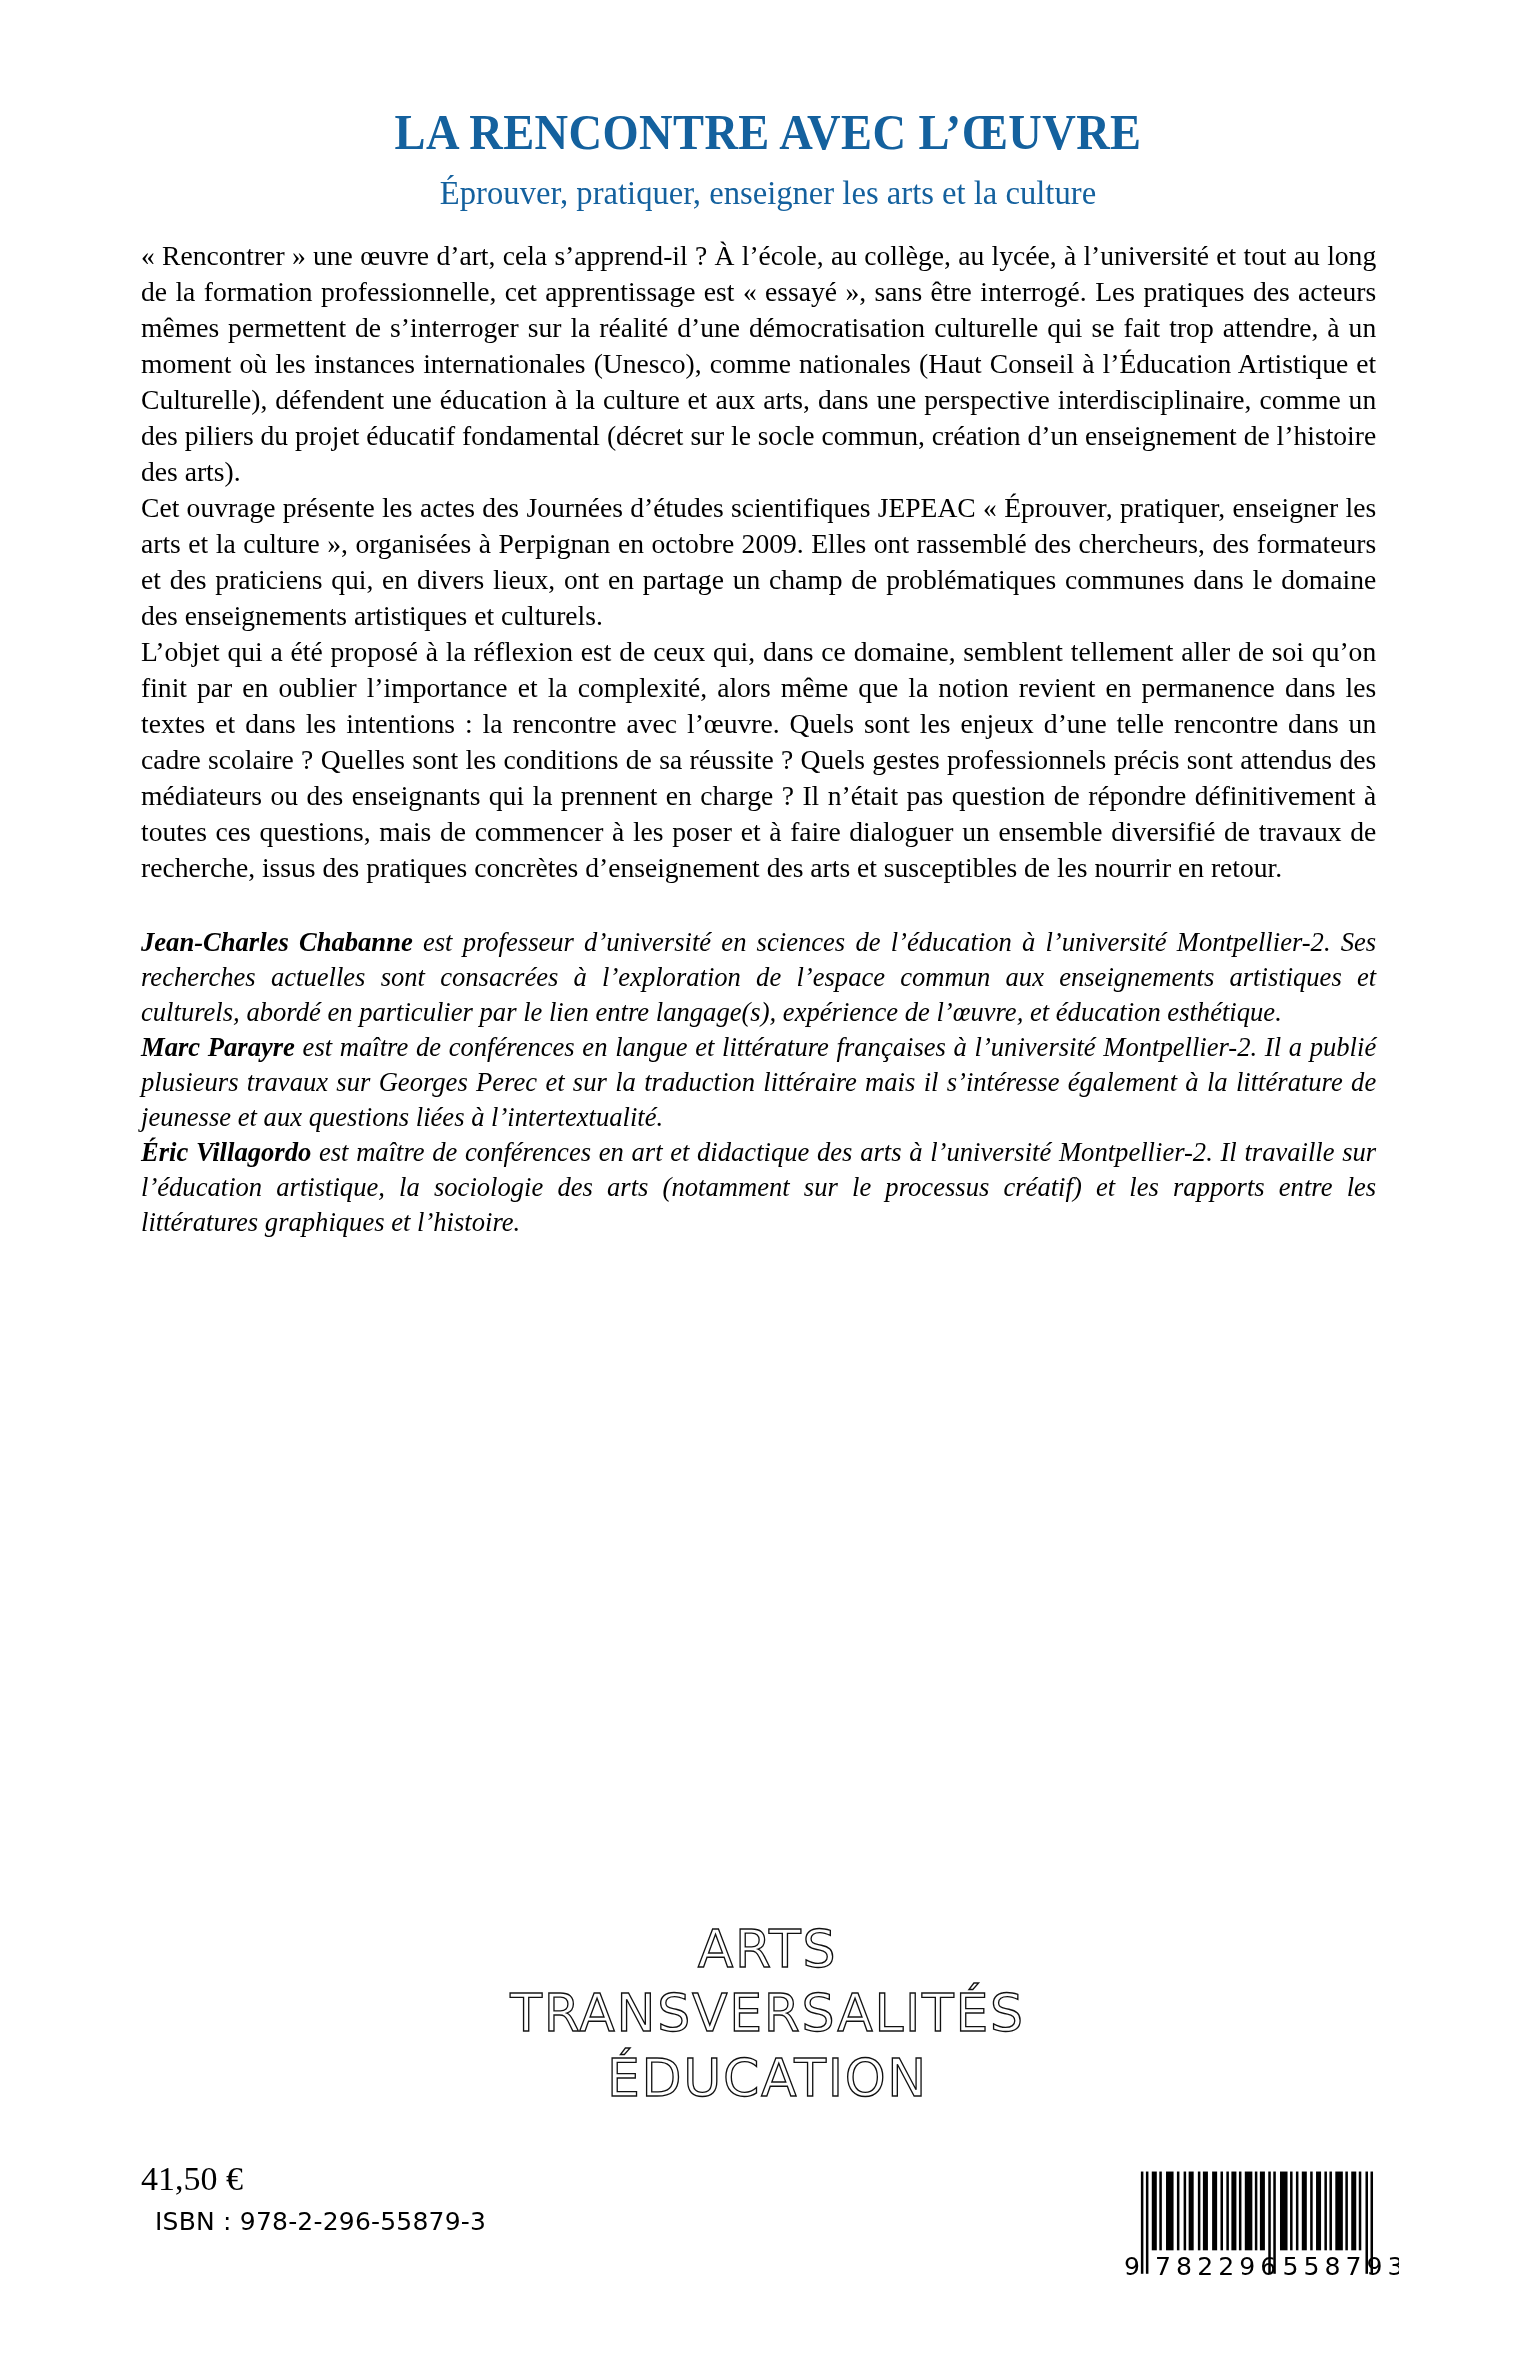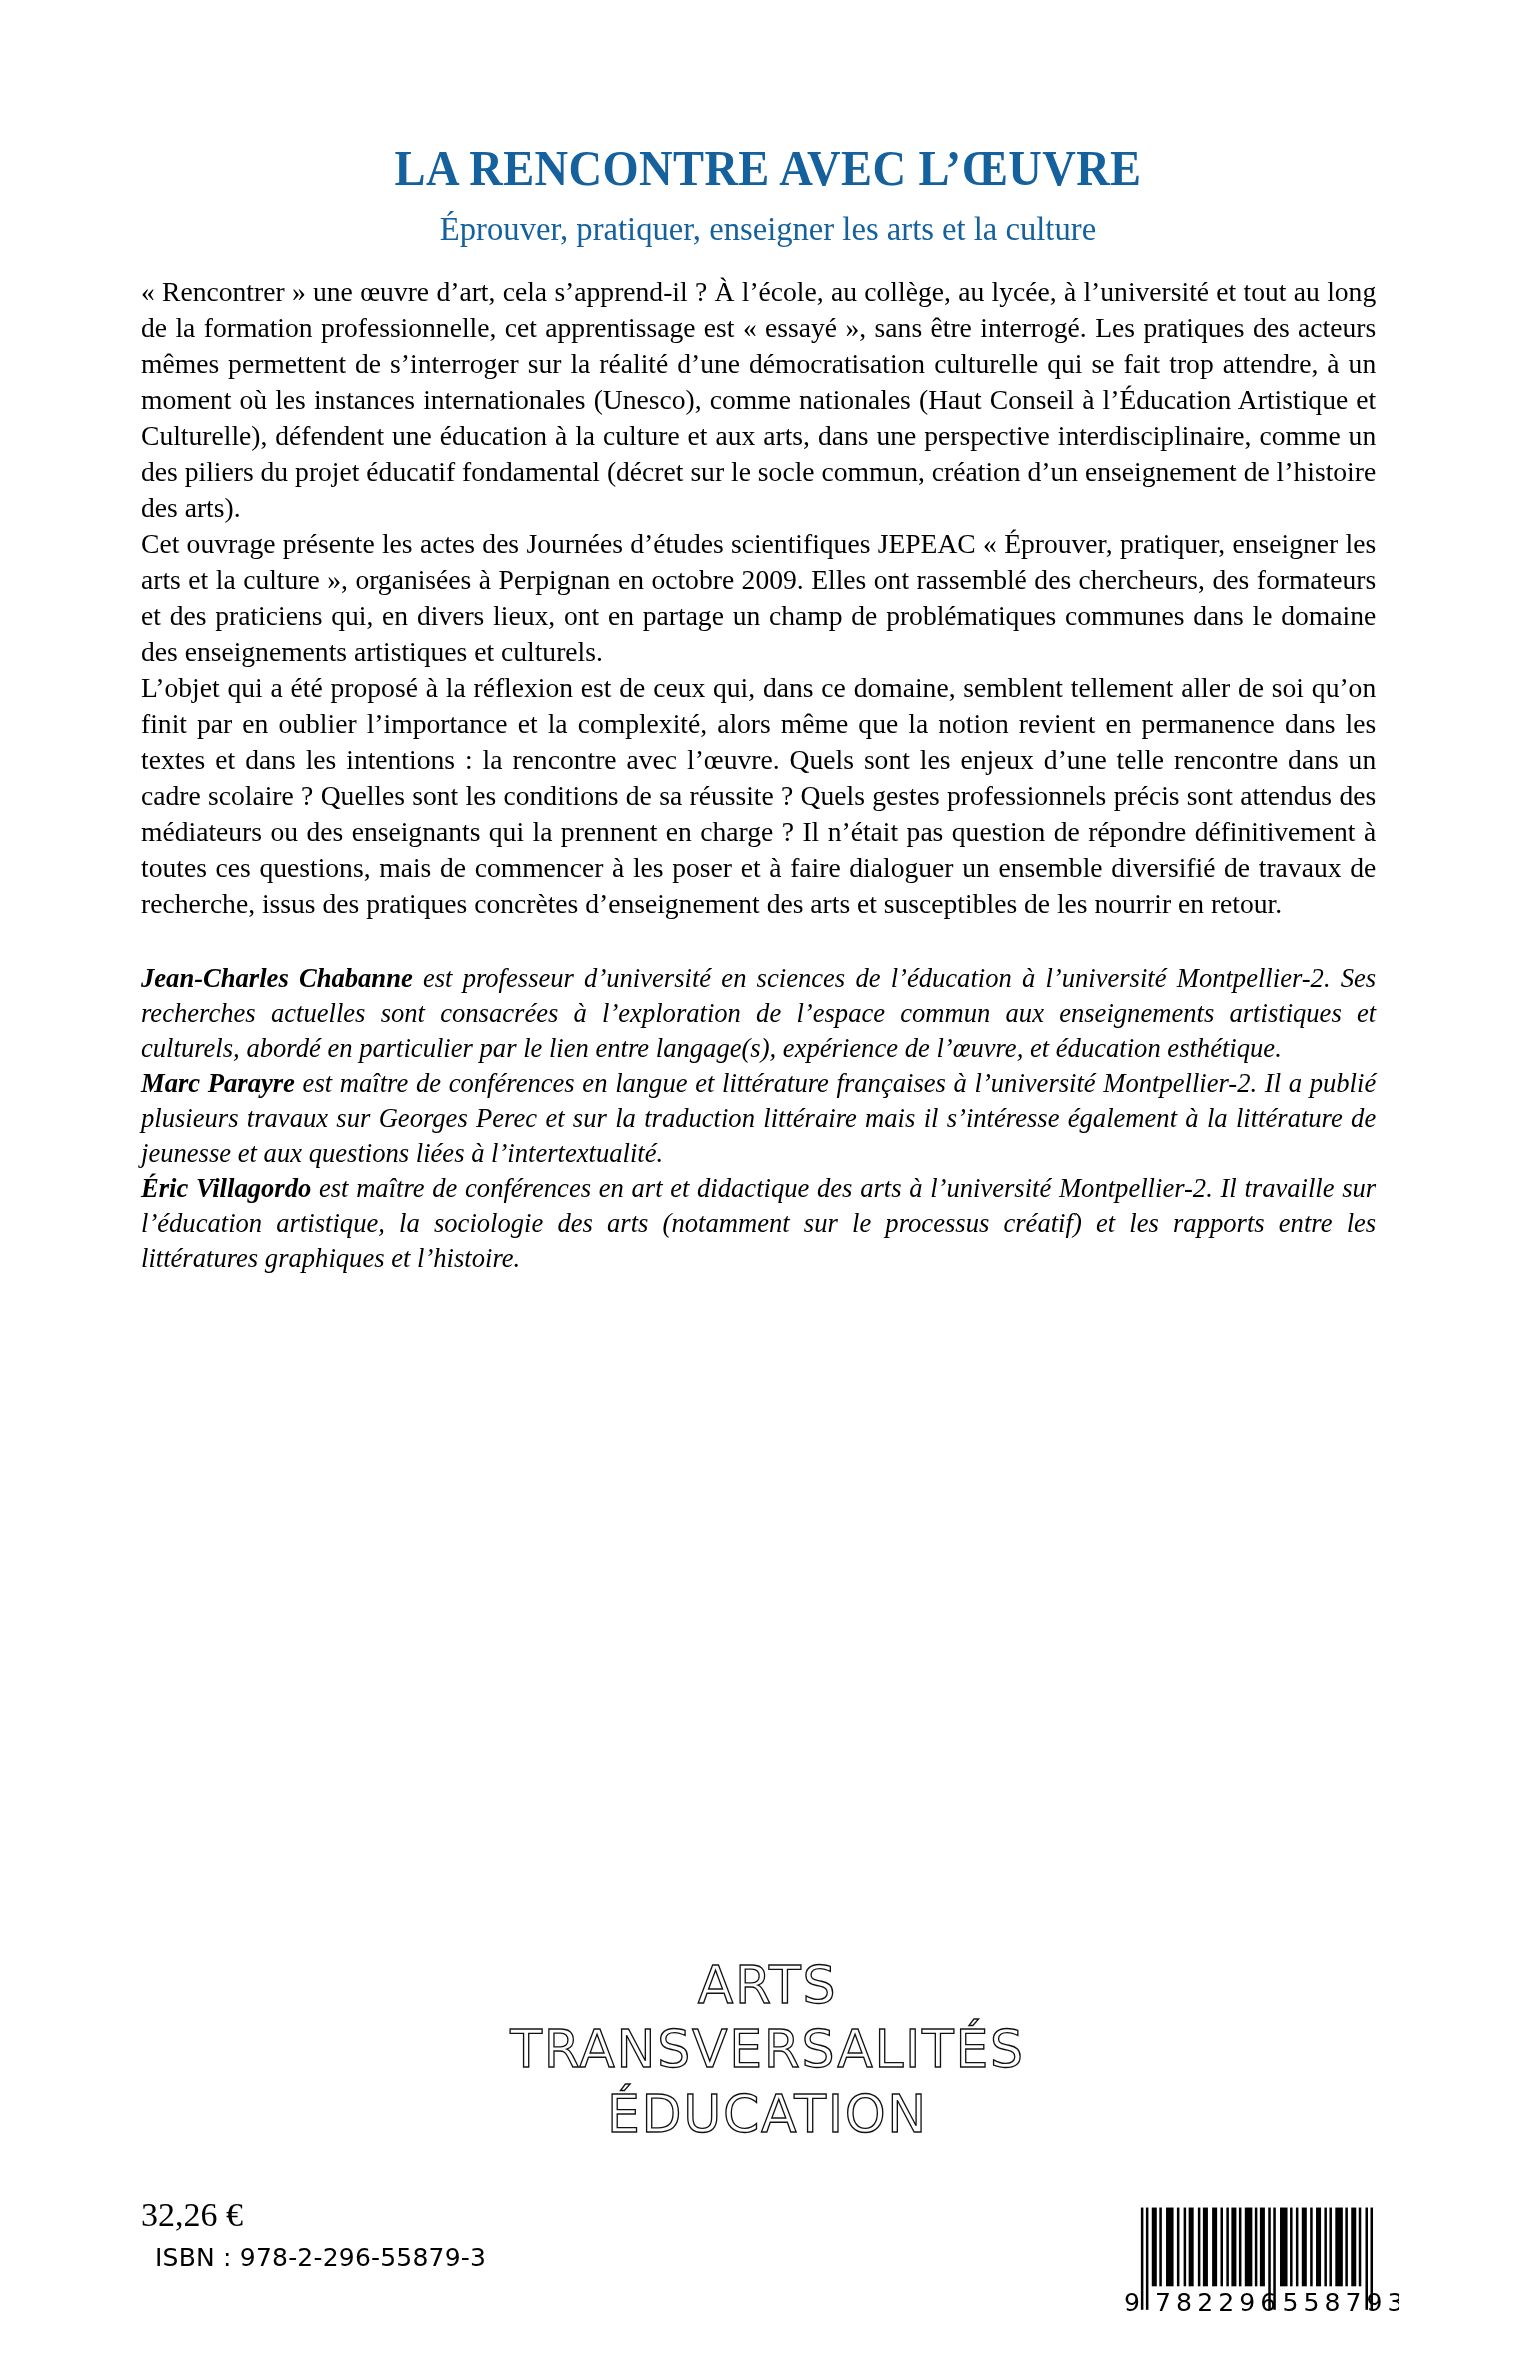--- a/index.html
+++ b/index.html
@@ -15,21 +15,20 @@
     position: relative;
     overflow: hidden;
   }
 
   .page {
     position: absolute;
     left: 0; top: 0;
     width: 1534px;
     height: 1812px;
     background: #ffffff;
-    margin-top: 36px;
   }
 
   .content {
     position: absolute;
     left: 141px;
     top: 0;
     width: 1254px;
   }
 
   
@@ -191,21 +190,21 @@
   <div class="collection-logo">
     <svg width="537" height="210" viewBox="0 0 640 250">
       <text class="logo-line" x="320" y="58" text-anchor="middle" font-size="62">ARTS</text>
       <text class="logo-line" x="320" y="135" text-anchor="middle" font-size="62">TRANSVERSALITÉS</text>
       <text class="logo-line" x="320" y="212" text-anchor="middle" font-size="62">ÉDUCATION</text>
     </svg>
   </div>
 
   <div class="footer">
 
-    <div class="price">32,26 €</div>
+    <div class="price">41,50 €</div>
 
     <div class="isbn">ISBN : 978-2-296-55879-3</div>
 
     <div class="barcode-wrap">
       <svg width="295" height="151" viewBox="0 0 352 180">
         <rect x="0" y="0" width="352" height="180" fill="#ffffff"></rect>
         <g fill="#000000">
           <rect x="44" y="28" width="3" height="122"></rect>
           <rect x="50" y="28" width="3" height="122"></rect>
           <rect x="57" y="28" width="6" height="94"></rect>

